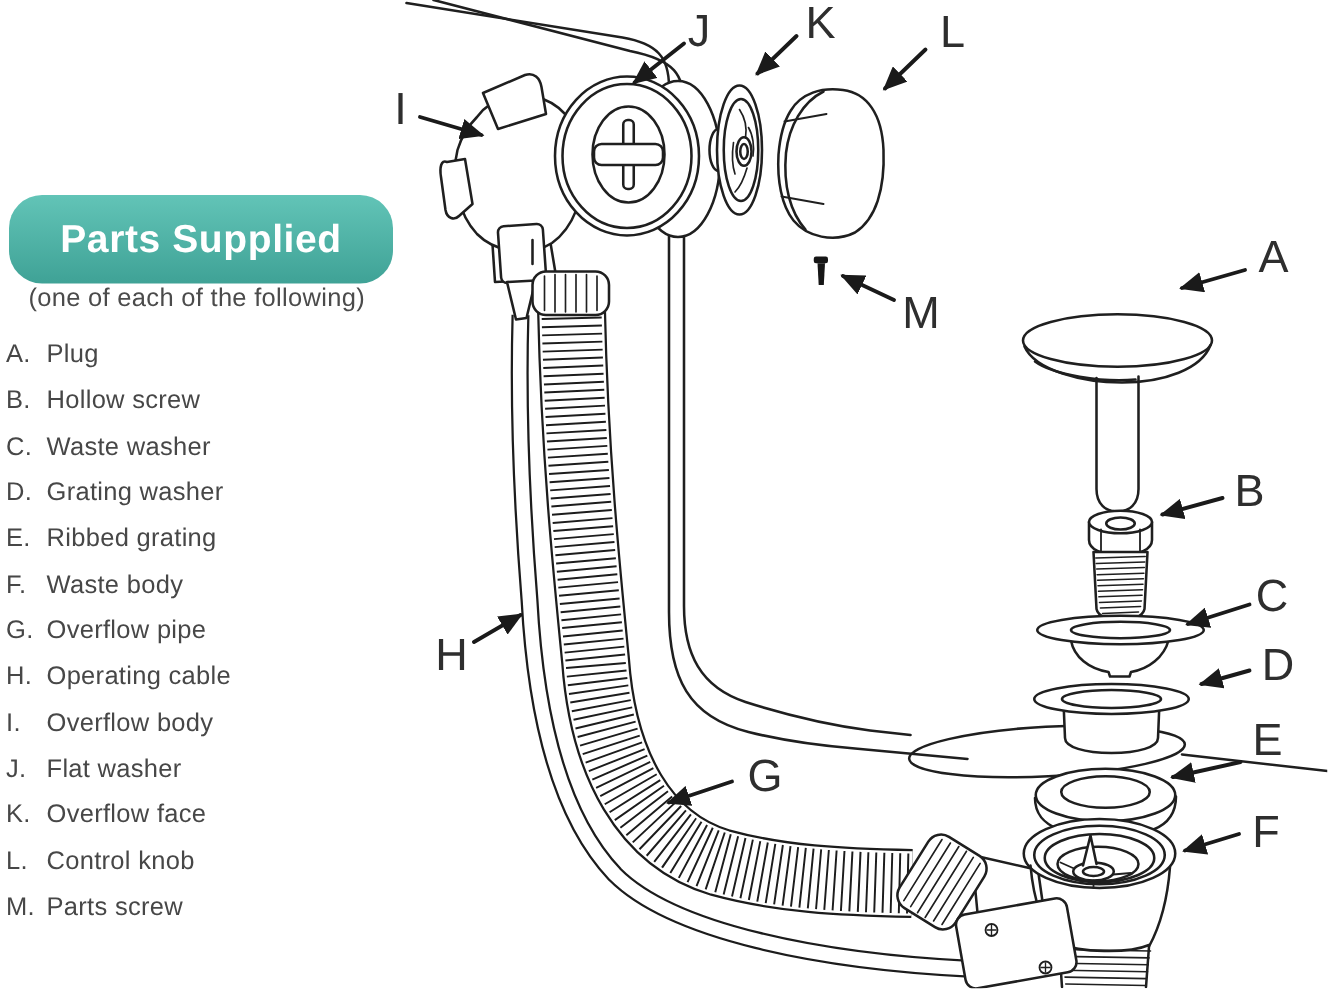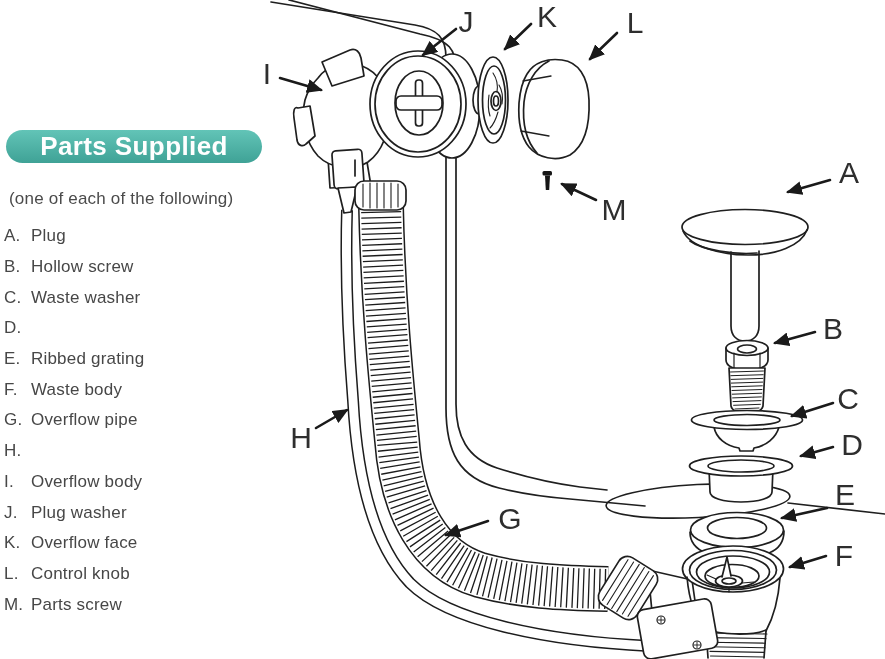--- a/index.html
+++ b/index.html
@@ -1,21 +1,21 @@
 <!DOCTYPE html>
 <html><head>
 <meta charset="utf-8">
 <style>
   html,body{margin:0;padding:0;}
   body{width:885px;height:659px;position:relative;background:#ffffff;overflow:hidden;
        font-family:"Liberation Sans",sans-serif;}
-  .badge{position:absolute;left:6px;top:130px;width:256px;height:33px;border-radius:22px;
+  .badge{position:absolute;left:6px;top:130px;width:256px;height:59px;border-radius:22px;
          display:flex;align-items:center;justify-content:center;
          color:#fff;font-size:26px;font-weight:bold;letter-spacing:.4px;}
-  .subtitle{position:absolute;left:9px;top:189px;font-size:17px;color:#4b4b4b;letter-spacing:.2px;}
+  .subtitle{position:absolute;left:19px;top:189px;font-size:17px;color:#4b4b4b;letter-spacing:.2px;}
   .parts{position:absolute;left:4px;top:221px;font-size:17px;color:#474747;letter-spacing:.2px;}
   .row{height:30.7px;display:flex;align-items:center;}
   .key{width:27px;flex:0 0 27px;}
   svg.diagram{position:absolute;left:0;top:0;}
   .callout{font-size:30px;fill:#2e2e2e;}
 </style>
 </head>
 <body>
 
 <div class="badge" style="background:linear-gradient(180deg,#62c4b7,#3fa296);">Parts Supplied</div>
@@ -30,43 +30,45 @@
   <div class="row">
       <span class="key">B.</span>
       <span>Hollow screw</span>
     </div>
   <div class="row">
       <span class="key">C.</span>
       <span>Waste washer</span>
     </div>
   <div class="row">
       <span class="key">D.</span>
+      <span>Grating washer</span>
     </div>
   <div class="row">
       <span class="key">E.</span>
       <span>Ribbed grating</span>
     </div>
   <div class="row">
       <span class="key">F.</span>
       <span>Waste body</span>
     </div>
   <div class="row">
       <span class="key">G.</span>
       <span>Overflow pipe</span>
     </div>
   <div class="row">
       <span class="key">H.</span>
+      <span>Operating cable</span>
     </div>
   <div class="row">
       <span class="key">I.</span>
       <span>Overflow body</span>
     </div>
   <div class="row">
       <span class="key">J.</span>
-      <span>Plug washer</span>
+      <span>Flat washer</span>
     </div>
   <div class="row">
       <span class="key">K.</span>
       <span>Overflow face</span>
     </div>
   <div class="row">
       <span class="key">L.</span>
       <span>Control knob</span>
     </div>
   <div class="row">

